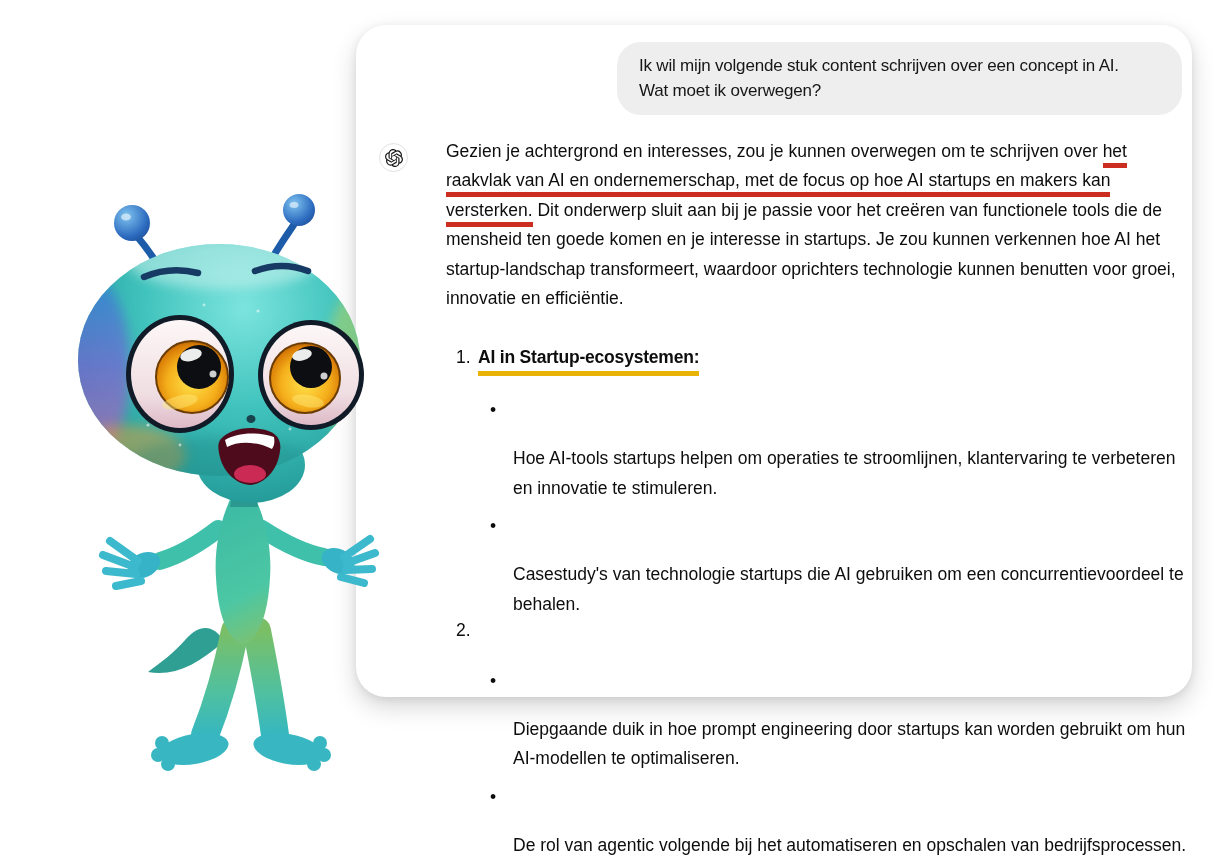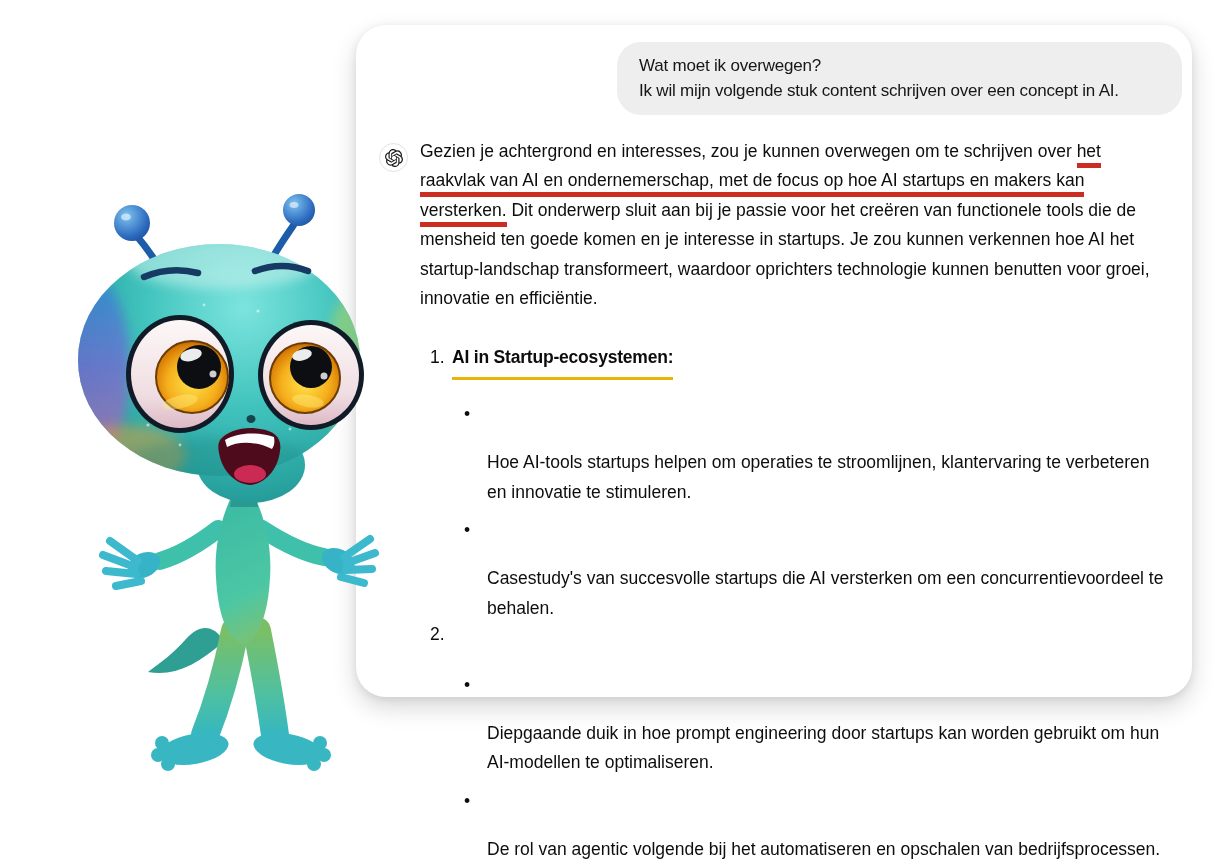--- a/index.html
+++ b/index.html
@@ -28,57 +28,57 @@
 
   .assistant-avatar{
     position:absolute;left:23px;top:118px;width:29px;height:29px;
     border:1px solid #e2e2e2;border-radius:50%;
     display:flex;align-items:center;justify-content:center;background:#fff;
     box-sizing:border-box;
   }
   .assistant-avatar svg{width:18px;height:18px;fill:#191919;}
 
   .assistant-content{
-    position:absolute;left:64px;top:112px;width:745px;
+    position:absolute;left:90px;top:112px;width:745px;
     font-size:17.5px;line-height:29.4px;
   }
   .intro-para{margin:0;}
   .redline{
     border-bottom:5px solid #cc2d21;
     padding-bottom:2px;
     -webkit-box-decoration-break:clone;box-decoration-break:clone;
   }
   .topics-heading{
     margin:2px 0 0 0;font-size:19.5px;line-height:24px;font-weight:bold;
     letter-spacing:-0.2px;
   }
   .topic{margin:0;}
   .topic-title-row{display:flex;margin-top:33px;line-height:22px;}
   .topic-title-row.tight{margin-top:0;}
   .topic-number{width:22px;margin-left:10px;flex:none;}
   .topic-title{font-weight:bold;letter-spacing:-0.2px;}
-  .topic-title.redline{border-bottom:3px solid #eab308;padding-bottom:9px;text-align:center;}
+  .topic-title.redline{border-bottom:5px solid #eab308;padding-bottom:3px;text-align:center;}
   .bullet-list{margin-top:20px;margin-left:44px;}
   .bullet-list.second{margin-top:26px;}
   .bullet-item{display:flex;margin-bottom:9px;}
   .bullet-item:last-child{margin-bottom:0;}
   .bullet-dot{width:23px;flex:none;}
   .bullet-text{flex:1;margin-top:48px;}
 
   
   .alien{position:absolute;left:8px;top:193px;width:372px;height:585px;z-index:3;}
 </style>
 </head>
 <body>
 
 <div class="chat-card">
 
   <div class="user-bubble">
+    <span>Ik wil mijn volgende stuk content schrijven over een concept in AI.</span>
     <span>Wat moet ik overwegen?</span>
-    <span>Ik wil mijn volgende stuk content schrijven over een concept in AI.</span>
   </div>
 
   <div class="assistant-avatar">
     <span style="display:flex;">
       <svg viewBox="0 0 24 24" xmlns="http://www.w3.org/2000/svg">
           <path d="M22.2819 9.8211a5.9847 5.9847 0 0 0-.5157-4.9108 6.0462 6.0462 0 0 0-6.5098-2.9A6.0651 6.0651 0 0 0 4.9807 4.1818a5.9847 5.9847 0 0 0-3.9977 2.9 6.0462 6.0462 0 0 0 .7427 7.0966 5.98 5.98 0 0 0 .511 4.9107 6.051 6.051 0 0 0 6.5146 2.9001A5.9847 5.9847 0 0 0 13.2599 24a6.0557 6.0557 0 0 0 5.7718-4.2058 5.9894 5.9894 0 0 0 3.9977-2.9001 6.0557 6.0557 0 0 0-.7475-7.073zm-9.022 12.6081a4.4755 4.4755 0 0 1-2.8764-1.0408l.1419-.0804 4.7783-2.7582a.7948.7948 0 0 0 .3927-.6813v-6.7369l2.02 1.1686a.071.071 0 0 1 .038.0615v5.5826a4.504 4.504 0 0 1-4.4945 4.4849zm-9.6607-4.1254a4.4708 4.4708 0 0 1-.5346-3.0137l.142.0852 4.783 2.7582a.7712.7712 0 0 0 .7806 0l5.8428-3.3685v2.3324a.0804.0804 0 0 1-.0332.0615L9.74 19.9502a4.4992 4.4992 0 0 1-6.1408-1.6464zM2.3408 7.8956a4.485 4.485 0 0 1 2.3655-1.9728V11.6a.7664.7664 0 0 0 .3879.6765l5.8144 3.3543-2.0201 1.1685a.0757.0757 0 0 1-.071 0l-4.8303-2.7865A4.504 4.504 0 0 1 2.3408 7.8956zm16.5963 3.8558L13.1038 8.364 15.1192 7.2a.0757.0757 0 0 1 .071 0l4.8303 2.7913a4.4944 4.4944 0 0 1-.6765 8.1042v-5.6772a.79.79 0 0 0-.407-.667zm2.0107-3.0231l-.142-.0852-4.7735-2.7818a.7759.7759 0 0 0-.7854 0L9.409 9.2297V6.8974a.0662.0662 0 0 1 .0284-.0615l4.8303-2.7866a4.4992 4.4992 0 0 1 6.6802 4.66zM8.3065 12.863l-2.02-1.1638a.0804.0804 0 0 1-.038-.0567V6.0742a4.4992 4.4992 0 0 1 7.3757-3.4537l-.142.0805L8.704 5.459a.7948.7948 0 0 0-.3927.6813zm1.0976-2.3654l2.602-1.4998 2.6069 1.4998v2.9994l-2.5974 1.4997-2.6067-1.4997z"></path>
         </svg>
     </span>
   </div>
 
@@ -91,21 +91,21 @@
         <span class="topic-number">1.</span>
         <span class="topic-title redline">AI in Startup-ecosystemen:</span>
       </div>
       <div class="bullet-list">
         <div class="bullet-item">
           <span class="bullet-dot">•</span>
           <span class="bullet-text">Hoe AI-tools startups helpen om operaties te stroomlijnen, klantervaring te verbeteren en innovatie te stimuleren.</span>
         </div>
         <div class="bullet-item">
           <span class="bullet-dot">•</span>
-          <span class="bullet-text">Casestudy's van succesvolle startups die AI versterken om een concurrentievoordeel te behalen.</span>
+          <span class="bullet-text">Casestudy's van technologie startups die AI gebruiken om een concurrentievoordeel te behalen.</span>
         </div>
       </div>
     </div>
 
     <div class="topic">
       <div class="topic-title-row tight">
         <span class="topic-number">2.</span>
       </div>
       <div class="bullet-list second">
         <div class="bullet-item">

